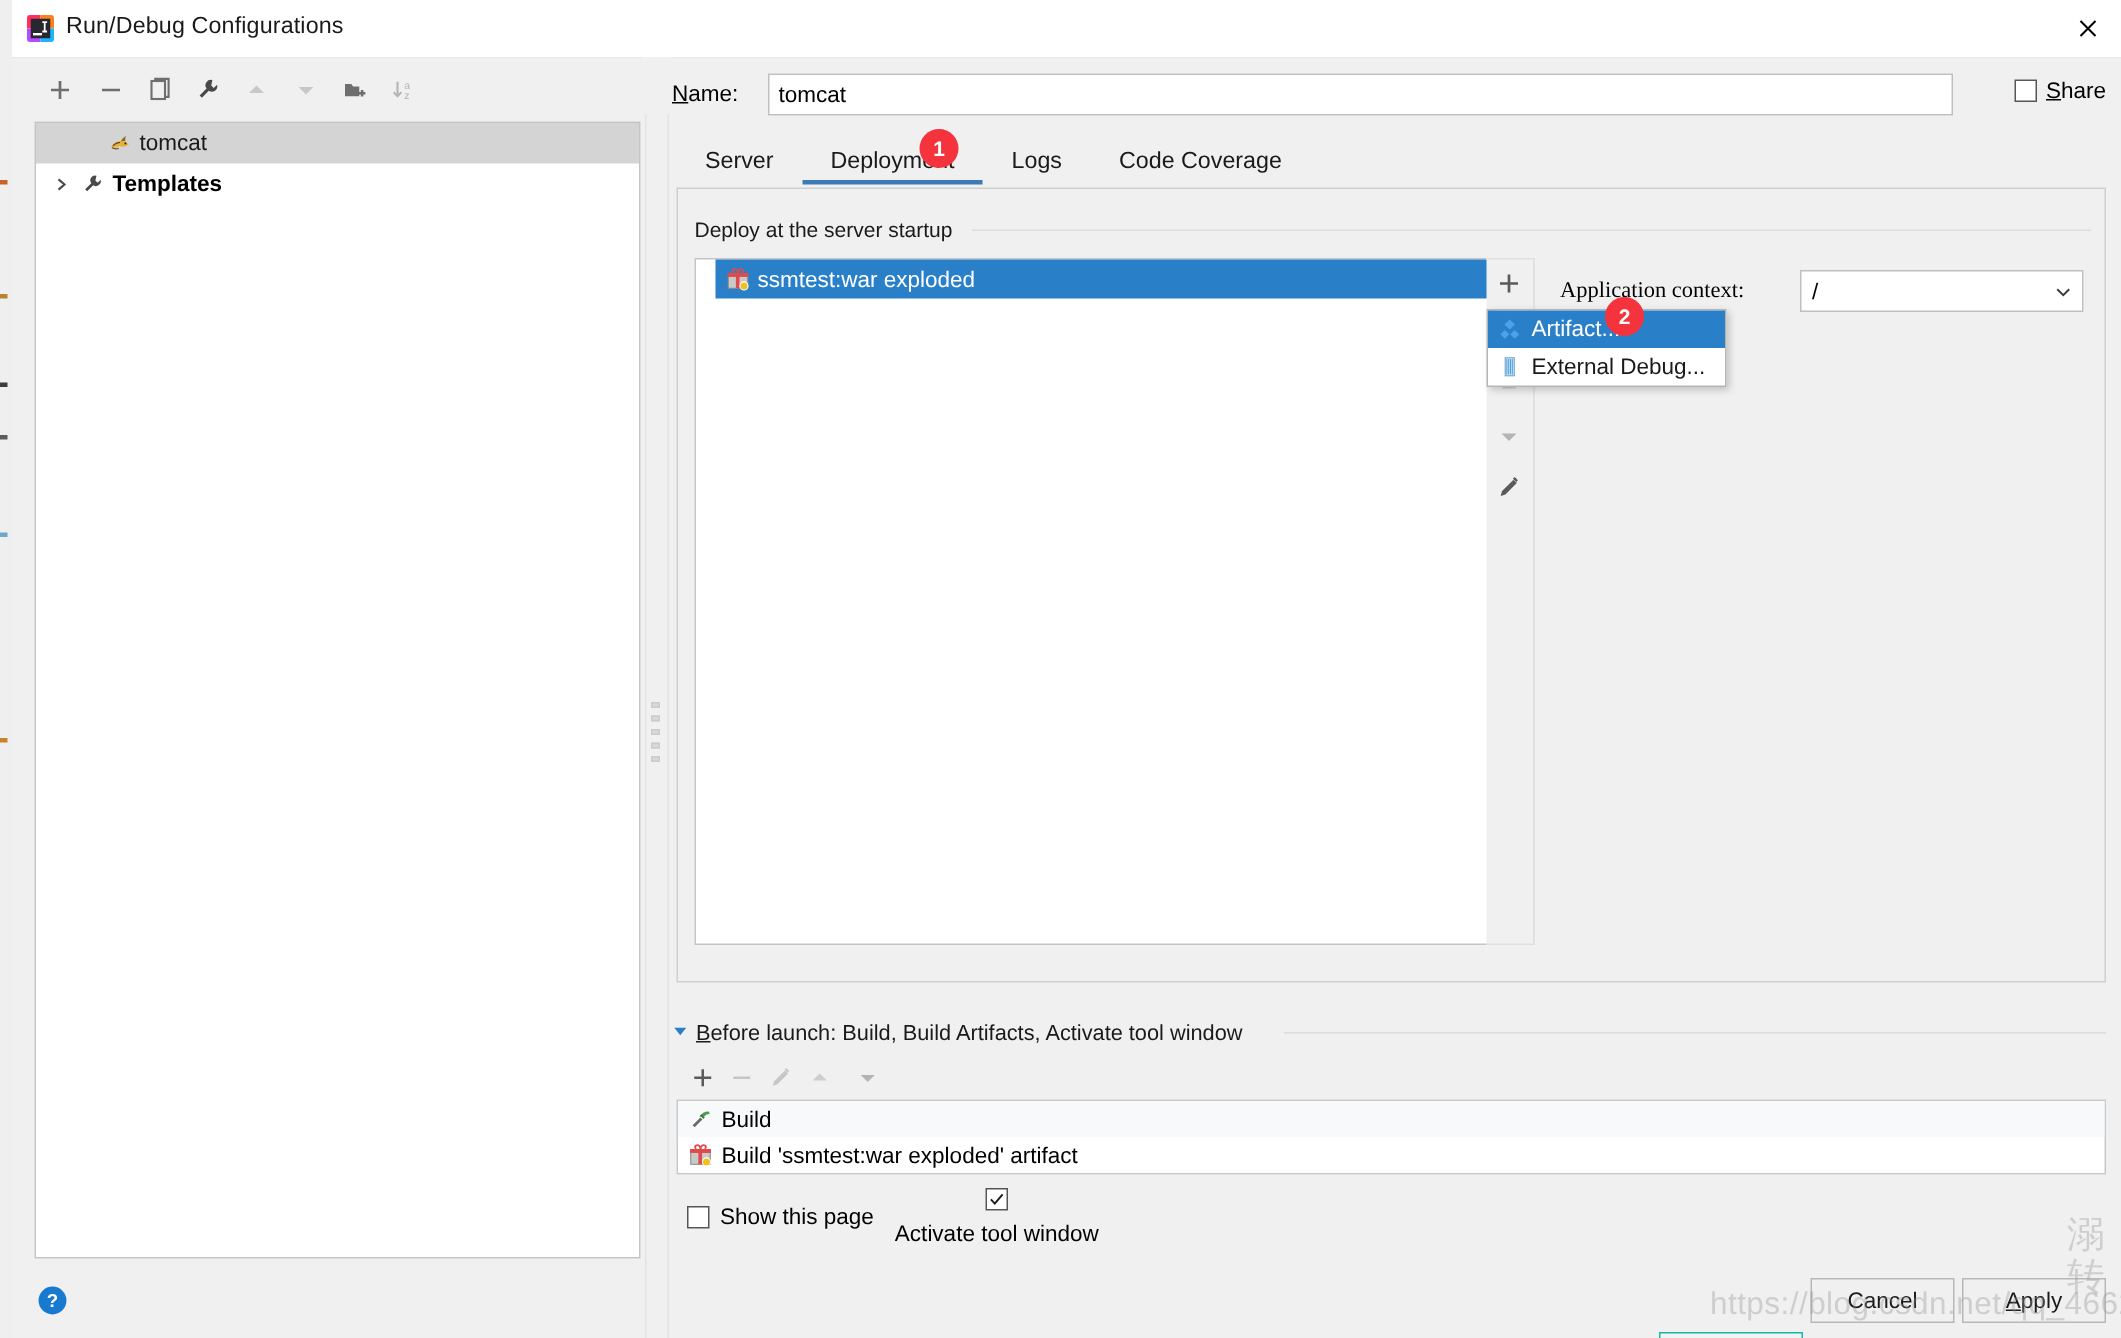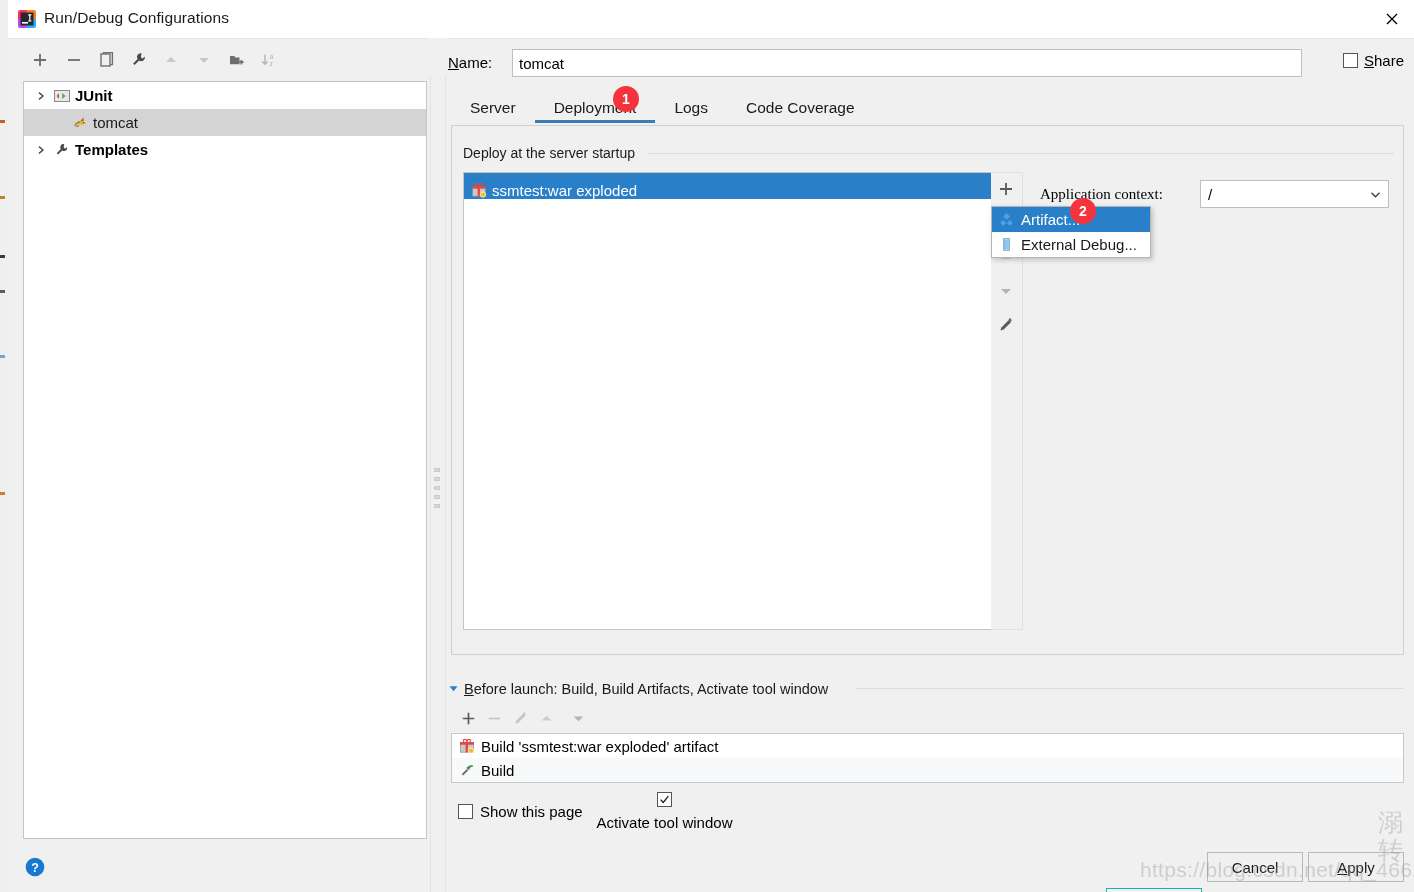--- a/index.html
+++ b/index.html
@@ -162,23 +162,23 @@
     position: absolute; left: 640px; top: 153px; width: 746px; height: 1px;
     background: #dcdcdc;
   }
   #deploy-list {
     position: absolute; left: 455px; top: 172px; width: 560px; height: 458px;
     background: #ffffff;
     border: 1px solid #c4c4c4;
     box-sizing: border-box;
   }
   #deploy-row {
-    position: absolute; left: 0; top: 0; width: 528px; height: 26px;
+    position: absolute; left: 13px; top: 0; width: 528px; height: 26px;
     background: #2a7fc9;
-    display: flex; align-items: flex-end;
+    display: flex; align-items: center;
     padding-left: 6px;
     box-sizing: border-box;
   }
   #deploy-row .lbl { color: #ffffff; font-size: 15px; margin-left: 4px;}
 
   
   #list-tools {
     position: absolute; left: 983px; top: 172px; width: 32px; height: 458px;
     background: #f0f0f0;
     border: 1px solid #e0e0e0;
@@ -379,35 +379,20 @@
       <svg width="18" height="18" viewBox="0 0 18 18">
         <path d="M5 3.5 V13 M2.4 10.4 L5 13.2 L7.6 10.4" stroke="#b4b4b4" stroke-width="1.4" fill="none"></path>
         <text x="9.5" y="8" font-size="7" fill="#b4b4b4" font-family="Liberation Sans, sans-serif">a</text>
         <text x="9.5" y="15" font-size="7" fill="#b4b4b4" font-family="Liberation Sans, sans-serif">z</text>
       </svg>
     </div>
   </div>
 
   <div id="tree-panel">
 
-    <div class="tree-row">
-      <span class="tw">
-        <svg width="10" height="10" viewBox="0 0 10 10">
-            <path d="M3 1.6 L7 5 L3 8.4" stroke="#4a4a4a" stroke-width="1.4" fill="none"></path>
-          </svg>
-      </span>
-      <span class="tree-ico">
-        <svg width="16" height="16" viewBox="0 0 16 16">
-          <rect x="0.5" y="2.5" width="15" height="11" fill="#e8e8e8" stroke="#8a8a8a"></rect>
-          <path d="M5 5 L5 11 L2.6 8 Z" fill="#d85050"></path>
-          <path d="M8.2 5 L11.6 8 L8.2 11 Z" fill="#5aa84f"></path>
-        </svg>
-      </span>
-      <span class="tree-lbl">JUnit</span>
-    </div>
 
 
     <div class="tree-row sel" style="padding-left:46px;">
       <span class="tree-ico">
         <svg width="17" height="16" viewBox="0 0 17 16">
           <path d="M2 10 q3-4 6.5-4 q3 0 5.5 2.2 q-1.5 1.6-4 1.6 q-1.4 0-2.4-.5 q-2 1.6-5.6.7 z" fill="#e8b339"></path>
           <path d="M8.5 6.2 q1.2-2.6 3.4-3.6 q-.8 2-.2 3.4 z" fill="#8f6a1f"></path>
           <path d="M3.2 9.3 q2-2.2 4.8-2.4" stroke="#6d4f14" stroke-width=".8" fill="none"></path>
           <circle cx="11.6" cy="7.6" r=".7" fill="#3a2a08"></circle>
           <path d="M2.6 10.4 q2 1.3 4.6.6" stroke="#6d4f14" stroke-width=".8" fill="none"></path>
@@ -573,43 +558,43 @@
         </svg>
     </div>
     <div class="bl-btn" style="left:110px;">
       <svg width="17" height="17" viewBox="0 0 18 18">
           <path d="M4 7 L14 7 L9 12 Z" fill="#b4b4b4"></path>
         </svg>
     </div>
   </div>
 
   <div id="bl-list">
+    <div class="bl-row alt">
+      <span class="rico">
+        <svg width="16" height="16" viewBox="0 0 16 16">
+          <path d="M3.4 12.8 L8.6 7.6" stroke="#6a6a6a" stroke-width="1.9"></path>
+          <path d="M7.2 6.4 q2.6-3.6 6.2-3.4 l.8 1.5 q-2.6 .3-4.2 2.3 z" fill="#4f9a4f"></path>
+          <path d="M8.2 5.3 l2.2 2.2" stroke="#3a7a3a" stroke-width="1.2"></path>
+        </svg>
+      </span>
+      <span>Build</span>
+    </div>
     <div class="bl-row">
       <span class="rico">
         <svg width="16" height="16" viewBox="0 0 16 16">
           <rect x="1.5" y="6" width="13" height="8.2" fill="#c9c9c9" stroke="#8a8a8a" stroke-width=".7"></rect>
           <rect x="1" y="4" width="14" height="2.6" fill="#e04a4a"></rect>
           <rect x="6.6" y="4" width="2.4" height="10.2" fill="#e04a4a"></rect>
           <path d="M5 4 q-1.6-2.6 1-2.6 q1.6 0 2.2 2.6" fill="none" stroke="#e04a4a" stroke-width="1.2"></path>
           <path d="M11 4 q1.6-2.6-1-2.6 q-1.6 0-2.2 2.6" fill="none" stroke="#e04a4a" stroke-width="1.2"></path>
           <circle cx="12" cy="12.6" r="2.7" fill="#f0c020" stroke="#fff" stroke-width=".7"></circle>
         </svg>
       </span>
       <span>Build 'ssmtest:war exploded' artifact</span>
     </div>
-    <div class="bl-row alt">
-      <span class="rico">
-        <svg width="16" height="16" viewBox="0 0 16 16">
-          <path d="M3.4 12.8 L8.6 7.6" stroke="#6a6a6a" stroke-width="1.9"></path>
-          <path d="M7.2 6.4 q2.6-3.6 6.2-3.4 l.8 1.5 q-2.6 .3-4.2 2.3 z" fill="#4f9a4f"></path>
-          <path d="M8.2 5.3 l2.2 2.2" stroke="#3a7a3a" stroke-width="1.2"></path>
-        </svg>
-      </span>
-      <span>Build</span>
-    </div>
   </div>
 
   <div id="bottom-checks">
     <div class="grp">
       <span class="cbx"></span>
       <span>Show this page</span>
     </div>
     <div class="grp" style="margin-left:6px;flex-direction:column;">
       <span class="cbx">
         <svg width="11" height="11" viewBox="0 0 11 11">

